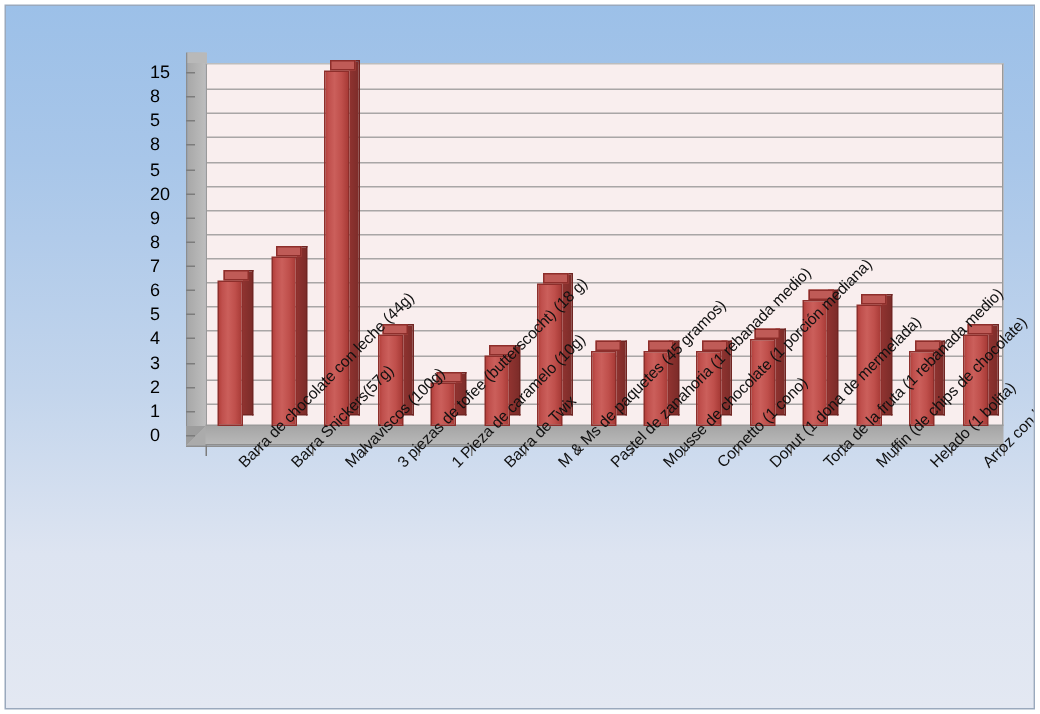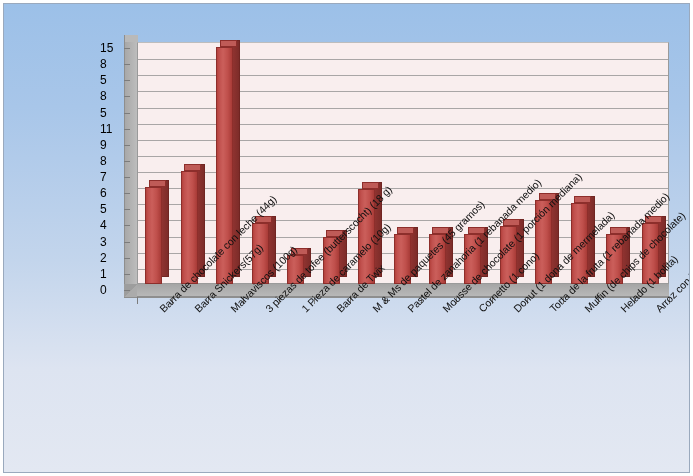--- a/index.html
+++ b/index.html
@@ -193,21 +193,21 @@
       <div class="y-tick-label" style="top: 254px;">0</div>
       <div class="y-tick-label" style="top: 237.867px;">1</div>
       <div class="y-tick-label" style="top: 221.733px;">2</div>
       <div class="y-tick-label" style="top: 205.6px;">3</div>
       <div class="y-tick-label" style="top: 189.467px;">4</div>
       <div class="y-tick-label" style="top: 173.333px;">5</div>
       <div class="y-tick-label" style="top: 157.2px;">6</div>
       <div class="y-tick-label" style="top: 141.067px;">7</div>
       <div class="y-tick-label" style="top: 124.933px;">8</div>
       <div class="y-tick-label" style="top: 108.8px;">9</div>
-      <div class="y-tick-label" style="top: 92.6667px;">11</div>
+      <div class="y-tick-label" style="top: 92.6667px;">20</div>
       <div class="y-tick-label" style="top: 76.5333px;">5</div>
       <div class="y-tick-label" style="top: 60.4px;">8</div>
       <div class="y-tick-label" style="top: 44.2667px;">5</div>
       <div class="y-tick-label" style="top: 28.1333px;">8</div>
       <div class="y-tick-label" style="top: 12px;">15</div>
     </div>
   <div id="bars-layer">
       <div class="bar-group" title="Barra de chocolate con leche (44g): 6" style="left: 8.23333px; width: 17px; height: 103.8px;">
         <div class="bar-front" style="height: 96.8px;"></div>
         <div class="bar-side" style="left: 17px; height: 96.8px; bottom: 7px;"></div>

